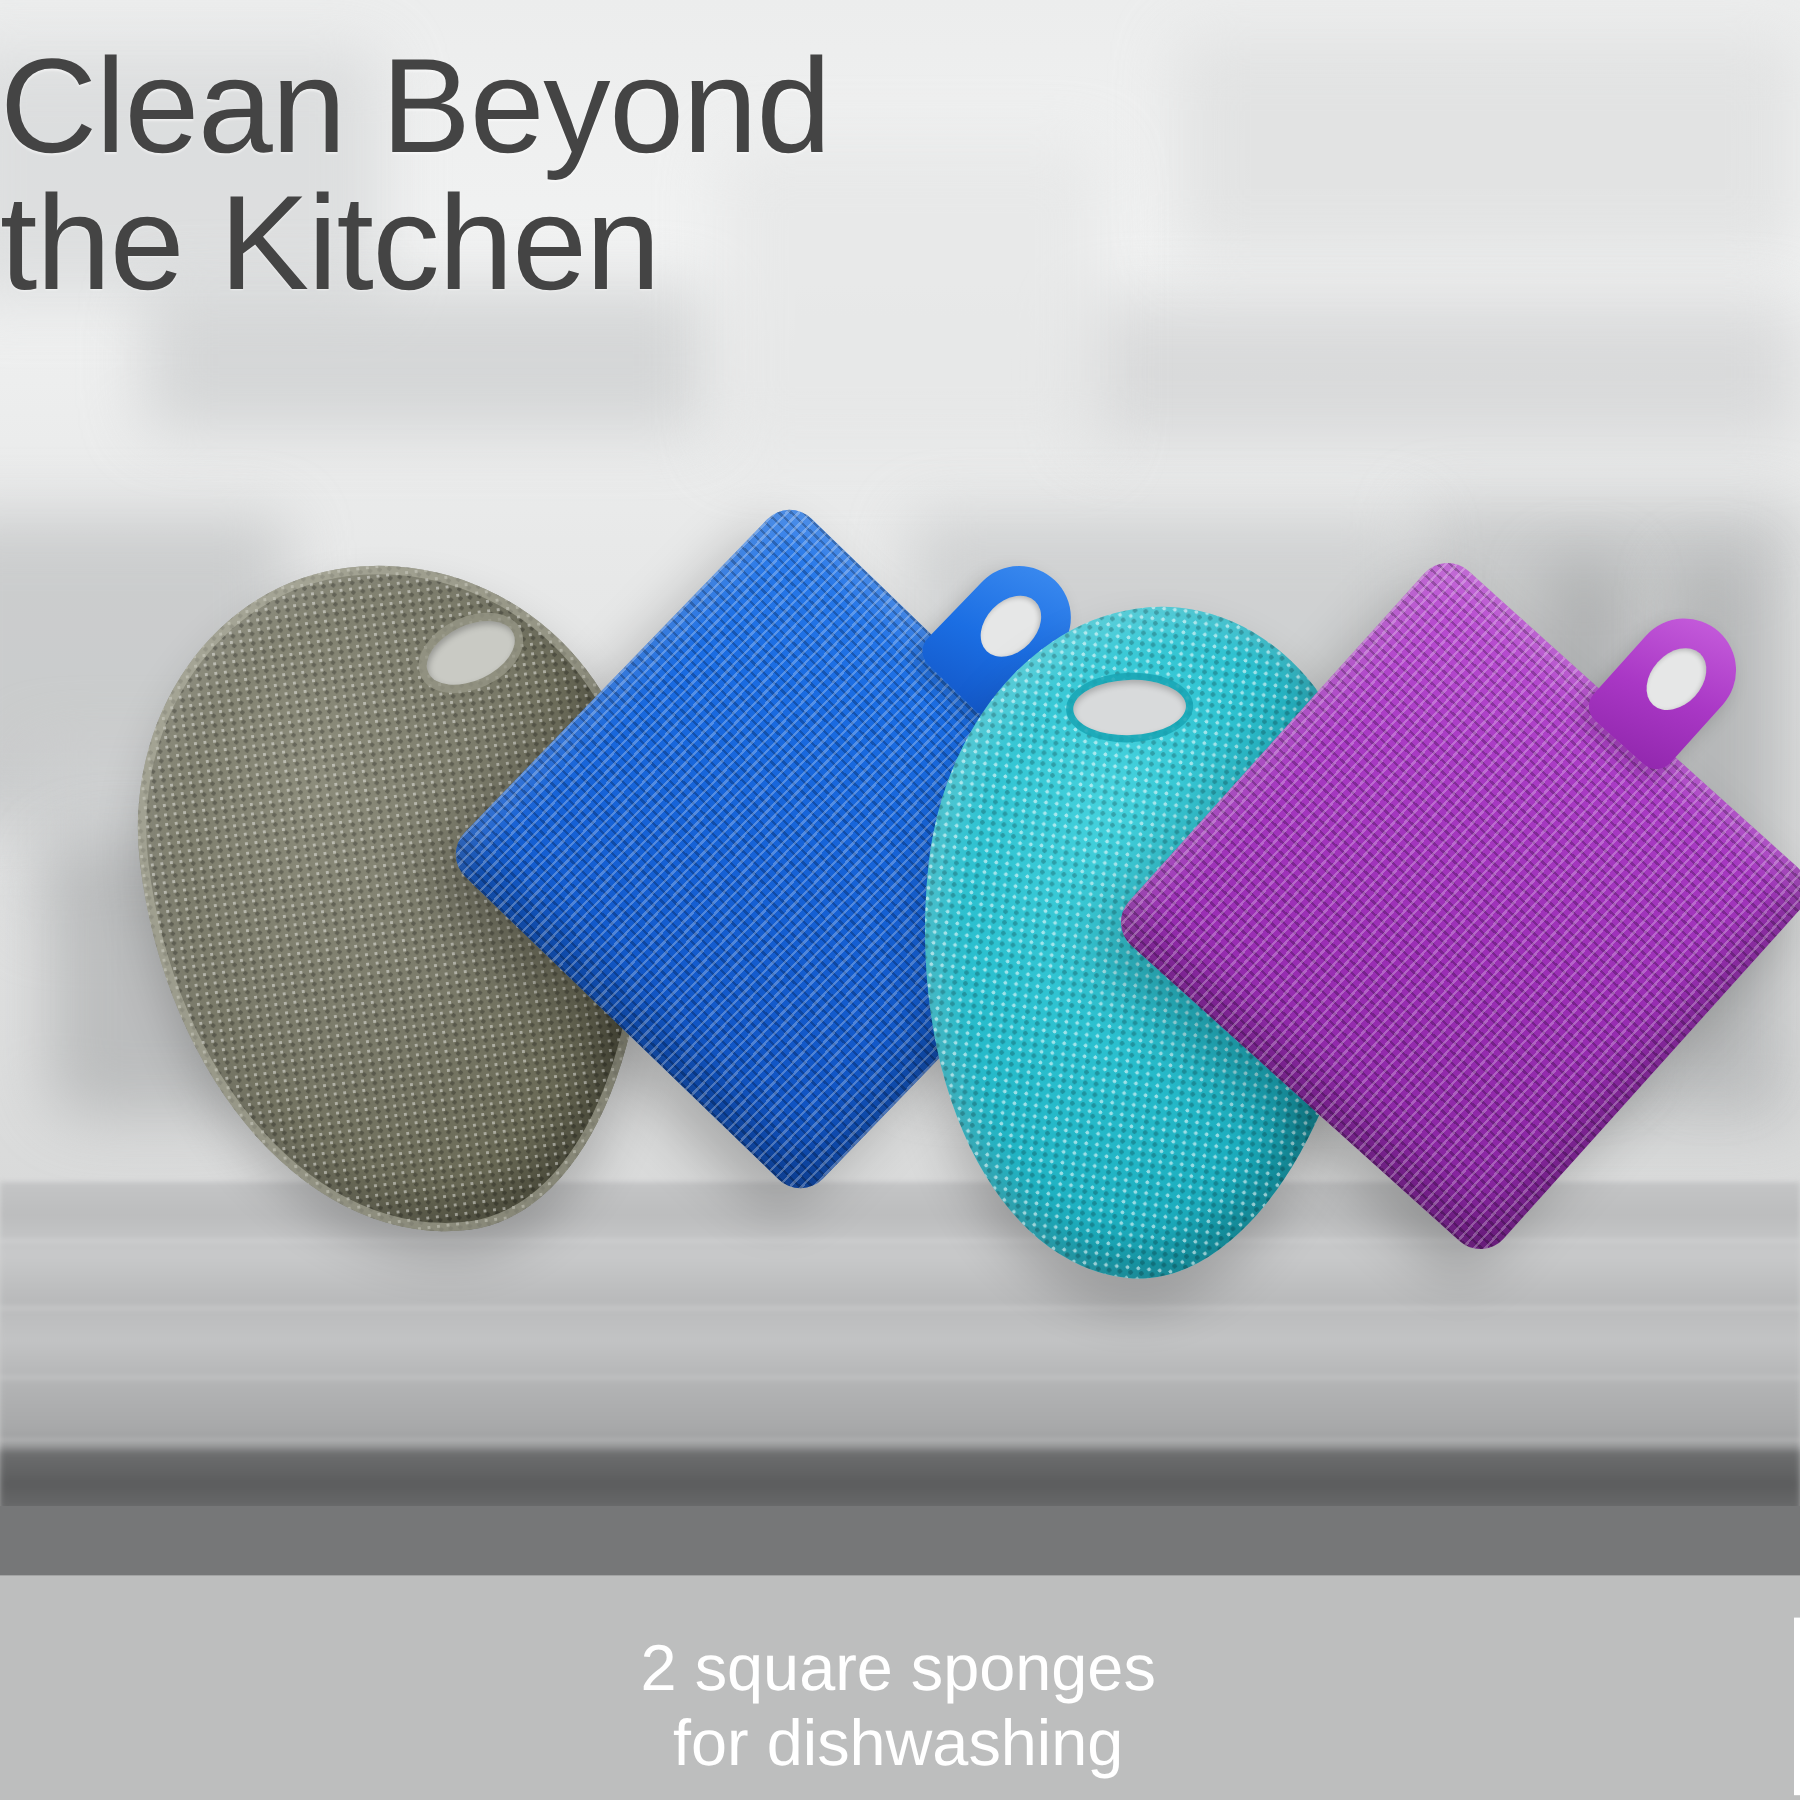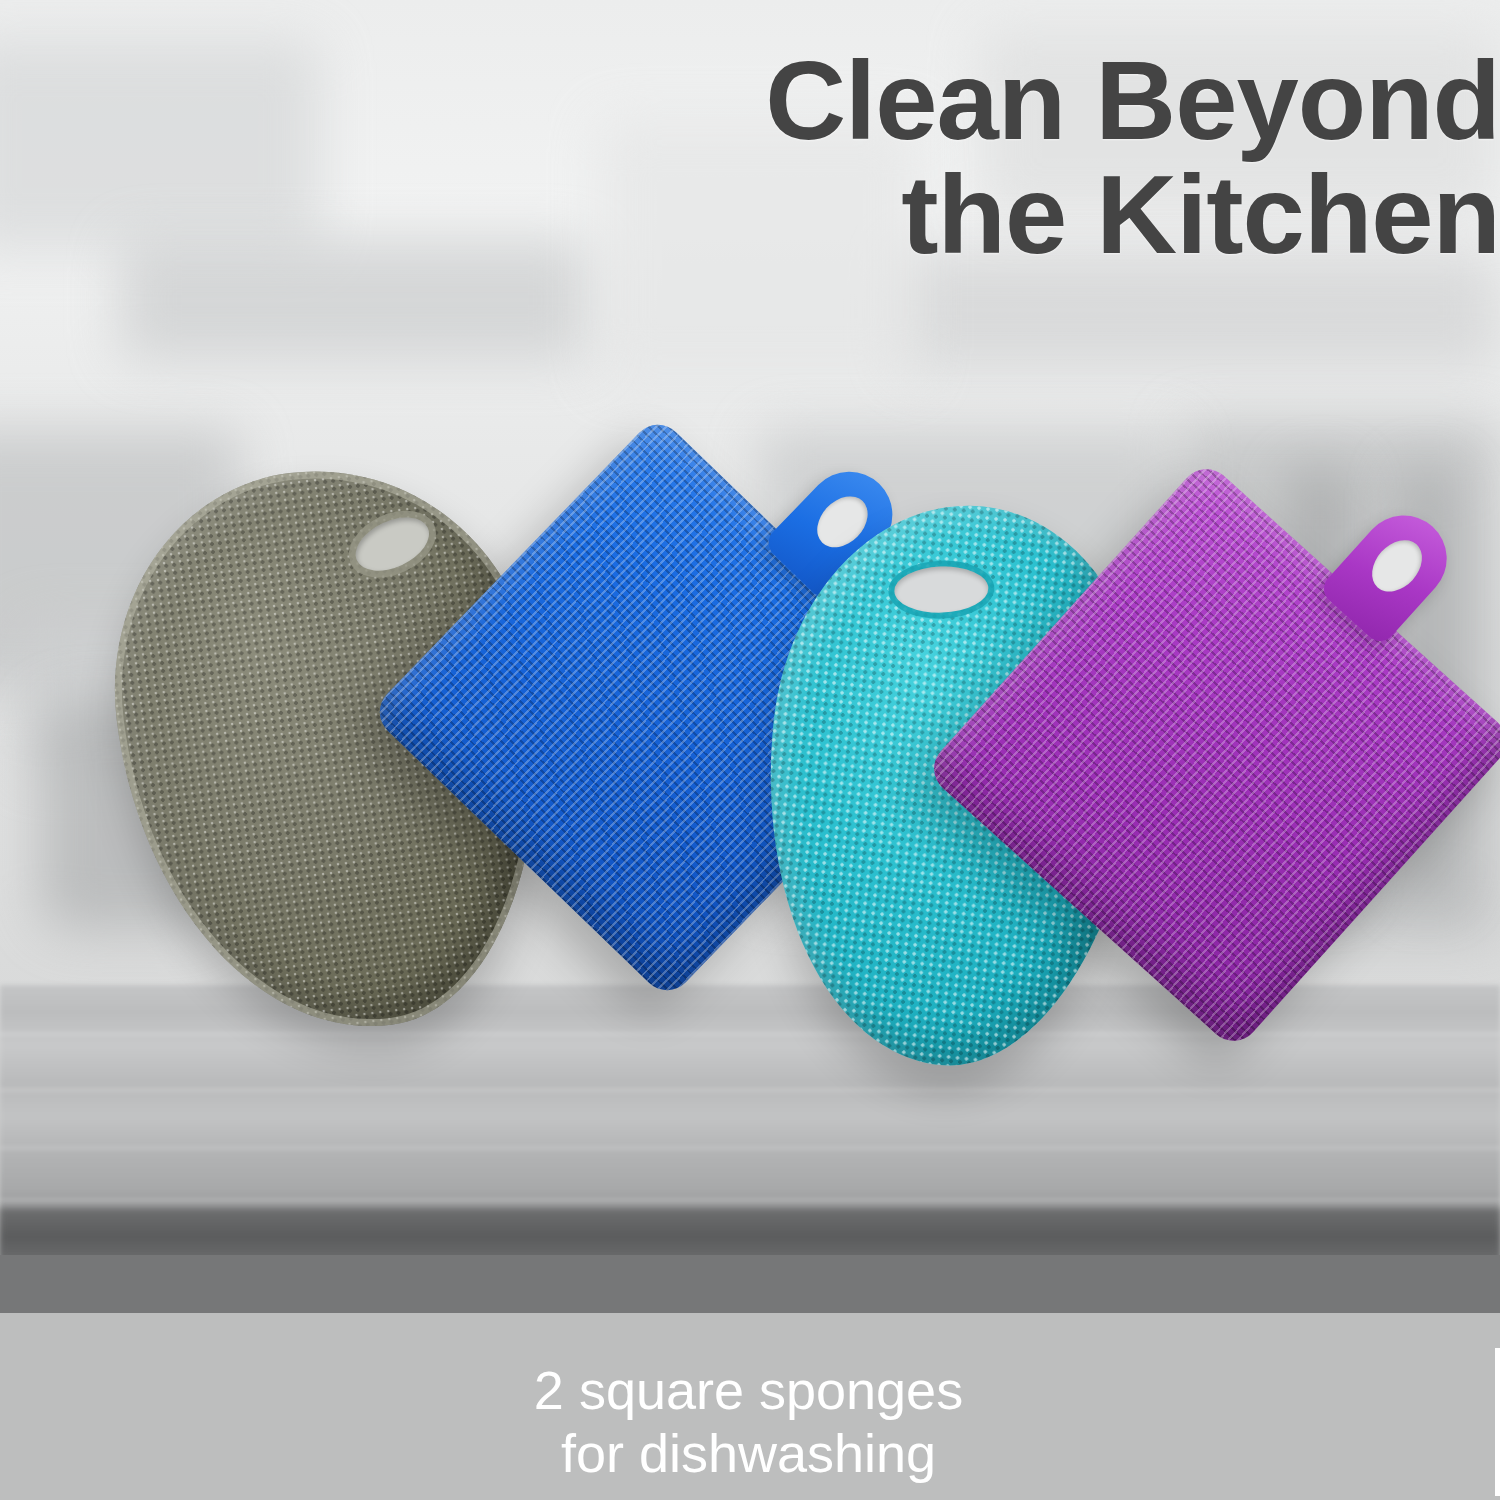--- a/index.html
+++ b/index.html
@@ -77,24 +77,24 @@
     filter: blur(3px);
   }
   .counter-under {
     position: absolute; left: 0; right: 0; top: 1255px; height: 58px;
     background: #767778;
   }
 
   
   .headline {
     position: absolute;
-    left: 0; right: 0; top: 44px;
-    text-align: right;
+    left: 0; right: 0; top: 32px;
+    text-align: left;
     color: #444444;
-    font-weight: bold;
+    font-weight: normal;
     font-size: 112px;
     line-height: 1.02;
     letter-spacing: -1px;
     text-shadow: 0 1px 2px rgba(255,255,255,.55);
     white-space: pre-line;
   }
   .subhead {
     position: absolute;
     left: 0; right: 0; top: 322px;
     text-align: center;

